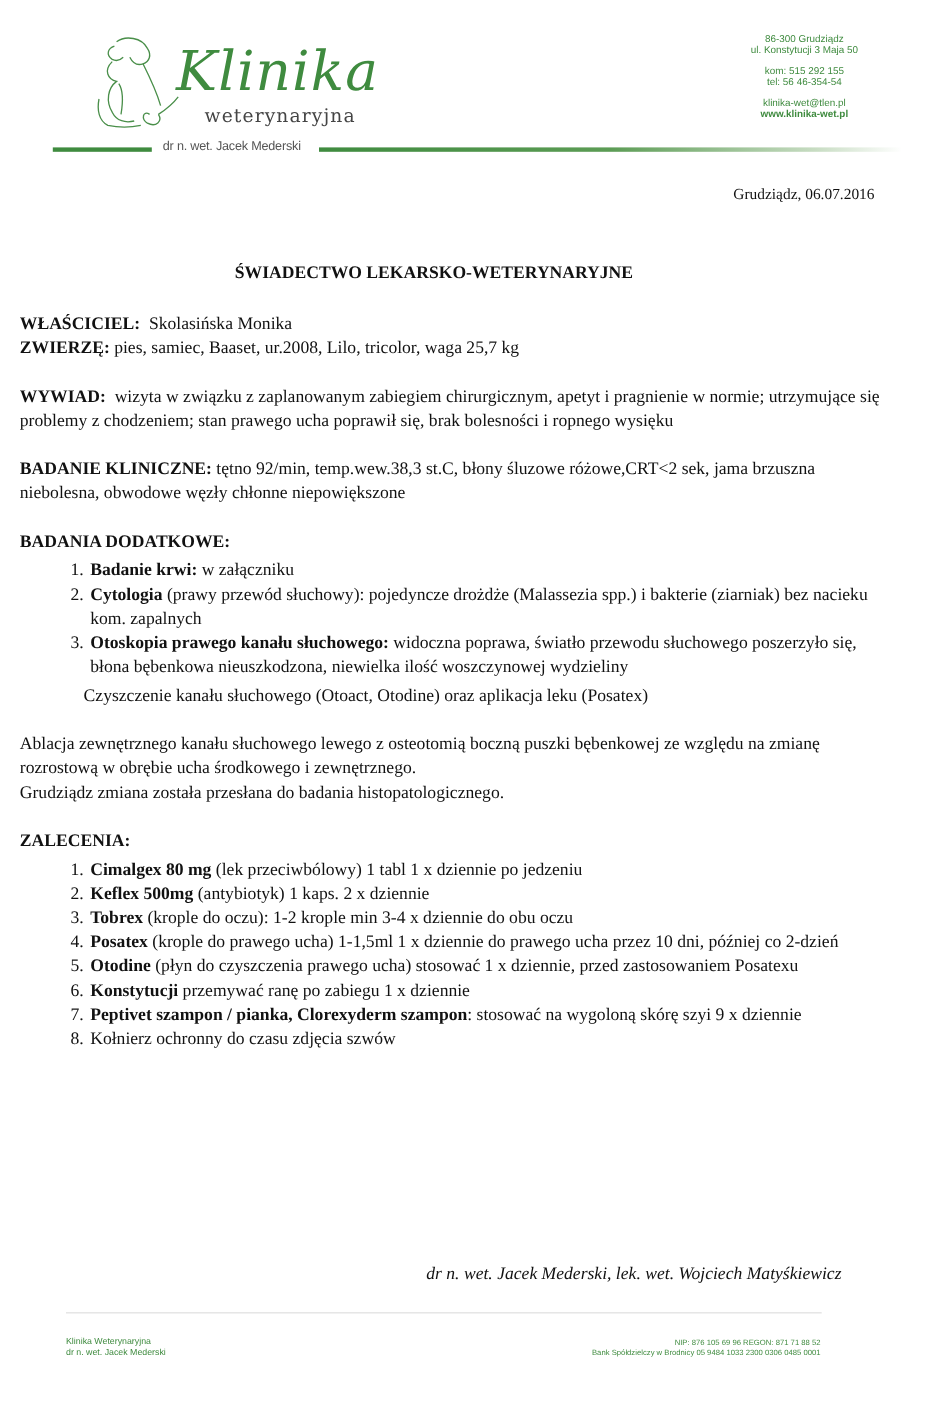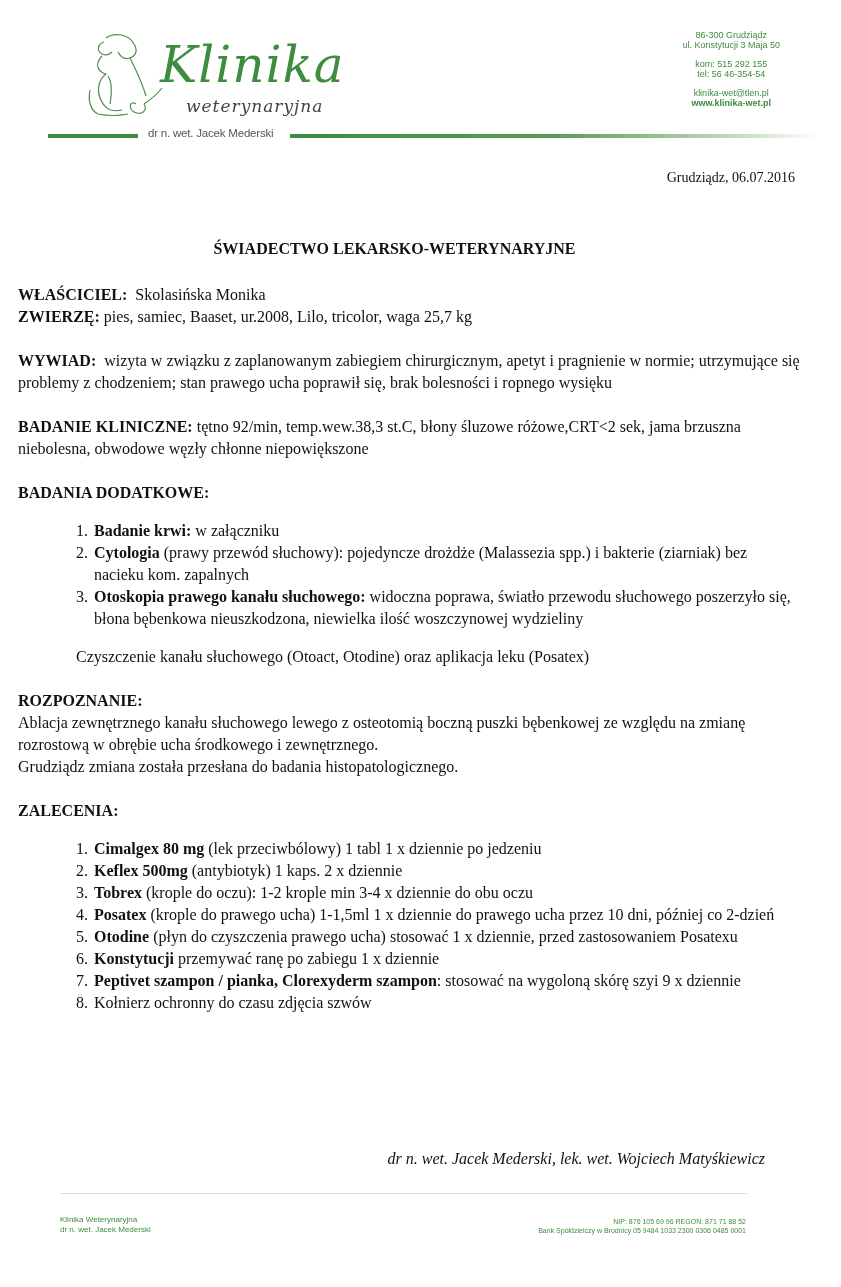--- a/index.html
+++ b/index.html
@@ -4,42 +4,42 @@
 <style>
   html, body { margin:0; padding:0; background:#ffffff; }
   body { width:841px; height:1287px; position:relative; overflow:hidden;
          font-family:"Liberation Serif", serif; color:#111; }
   .abs { position:absolute; }
 
   
   .logo-dog { left:84px; top:30px; width:80px; height:90px; }
   .logo-title { left:160px; top:40px; font-family:"DejaVu Serif", serif; font-style:italic;
                 font-size:50px; color:#3f8b3f; letter-spacing:1px; line-height:1; }
-  .logo-sub { left:186px; top:96px; font-family:"DejaVu Serif", serif; font-style:italic;
+  .logo-sub { left:186px; top:96px; font-family:"DejaVu Serif", serif; 
               font-size:17px; color:#444; letter-spacing:1px; }
   .logo-doctor { left:148px; top:127px; font-family:"Liberation Sans", sans-serif; font-size:11.5px;
                  color:#555; letter-spacing:-0.2px; }
   .bar-left { left:48px; top:134px; width:90px; height:4px; background:#3f8b3f; }
   .bar-right { left:290px; top:134px; width:530px; height:4px;
                background:linear-gradient(to right,#3f8b3f 0%,#5c9c55 50%,#c7dcc2 85%,#ffffff 100%); }
 
   .contact { right:61px; top:30px; text-align:center; font-family:"Liberation Sans", sans-serif;
              color:#3f8b3f; font-size:9px; line-height:10px; }
   .contact .gap { height:9px; }
   .contact .web { font-weight:bold; }
 
   
   .date { right:46px; top:170px; font-size:14px; }
   .title { left:0; width:789px; top:240px; text-align:center; font-weight:bold; font-size:16px; }
 
   .content { left:18px; top:284px; width:790px; font-size:16px; line-height:22px; }
   .content p { margin:0; }
   .content .sp { height:22px; }
   .content b { font-weight:bold; }
-  ol { margin:16px; padding-left:58px; }
+  ol { margin:4px; padding-left:58px; }
   ol li { padding-left:2px; }
   .indent { padding-left:58px; }
   .control { padding-left:30px; font-weight:bold; }
 
   .signature { right:76px; top:1150px; font-style:italic; font-size:16px; }
 
   
   .footer-line { left:60px; top:1193px; width:687px; height:1px; background:#dcdcdc; }
   .footer-left { left:60px; top:1215px; font-family:"Liberation Sans", sans-serif; font-size:8px;
                  line-height:10px; color:#3f8b3f; }
@@ -90,21 +90,20 @@
   <p><b>BADANIE KLINICZNE:</b> <span>tętno 92/min, temp.wew.38,3 st.C, błony śluzowe różowe,CRT&lt;2 sek, jama brzuszna niebolesna, obwodowe węzły chłonne niepowiększone</span></p>
   <div class="sp"></div>
   <p><b>BADANIA DODATKOWE:</b></p>
   <ol>
     <li><b>Badanie krwi:</b><span> w załączniku</span></li>
     <li><b>Cytologia</b><span> (prawy przewód słuchowy): pojedyncze drożdże (Malassezia spp.) i bakterie (ziarniak) bez nacieku kom. zapalnych</span></li>
     <li><b>Otoskopia prawego kanału słuchowego:</b><span> widoczna poprawa, światło przewodu słuchowego poszerzyło się, błona bębenkowa nieuszkodzona, niewielka ilość woszczynowej wydzieliny</span></li>
   </ol>
   <p class="indent">Czyszczenie kanału słuchowego (Otoact, Otodine) oraz aplikacja leku (Posatex)</p>
   <div class="sp"></div>
-  <p><b>ROZPOZNANIE:</b></p>
   <p>Ablacja zewnętrznego kanału słuchowego lewego z osteotomią boczną puszki bębenkowej ze względu na zmianę rozrostową w obrębie ucha środkowego i zewnętrznego.</p>
   <p>Grudziądz zmiana została przesłana do badania histopatologicznego.</p>
   <div class="sp"></div>
   <p><b>ZALECENIA:</b></p>
   <ol>
     <li><b>Cimalgex 80 mg</b><span> (lek przeciwbólowy) 1 tabl 1 x dziennie po jedzeniu</span></li>
     <li><b>Keflex 500mg</b><span> (antybiotyk) 1 kaps. 2 x dziennie</span></li>
     <li><b>Tobrex</b><span> (krople do oczu): 1-2 krople min 3-4 x dziennie do obu oczu</span></li>
     <li><b>Posatex</b><span> (krople do prawego ucha) 1-1,5ml 1 x dziennie do prawego ucha przez 10 dni, później co 2-dzień</span></li>
     <li><b>Otodine</b><span> (płyn do czyszczenia prawego ucha) stosować 1 x dziennie, przed zastosowaniem Posatexu</span></li>

